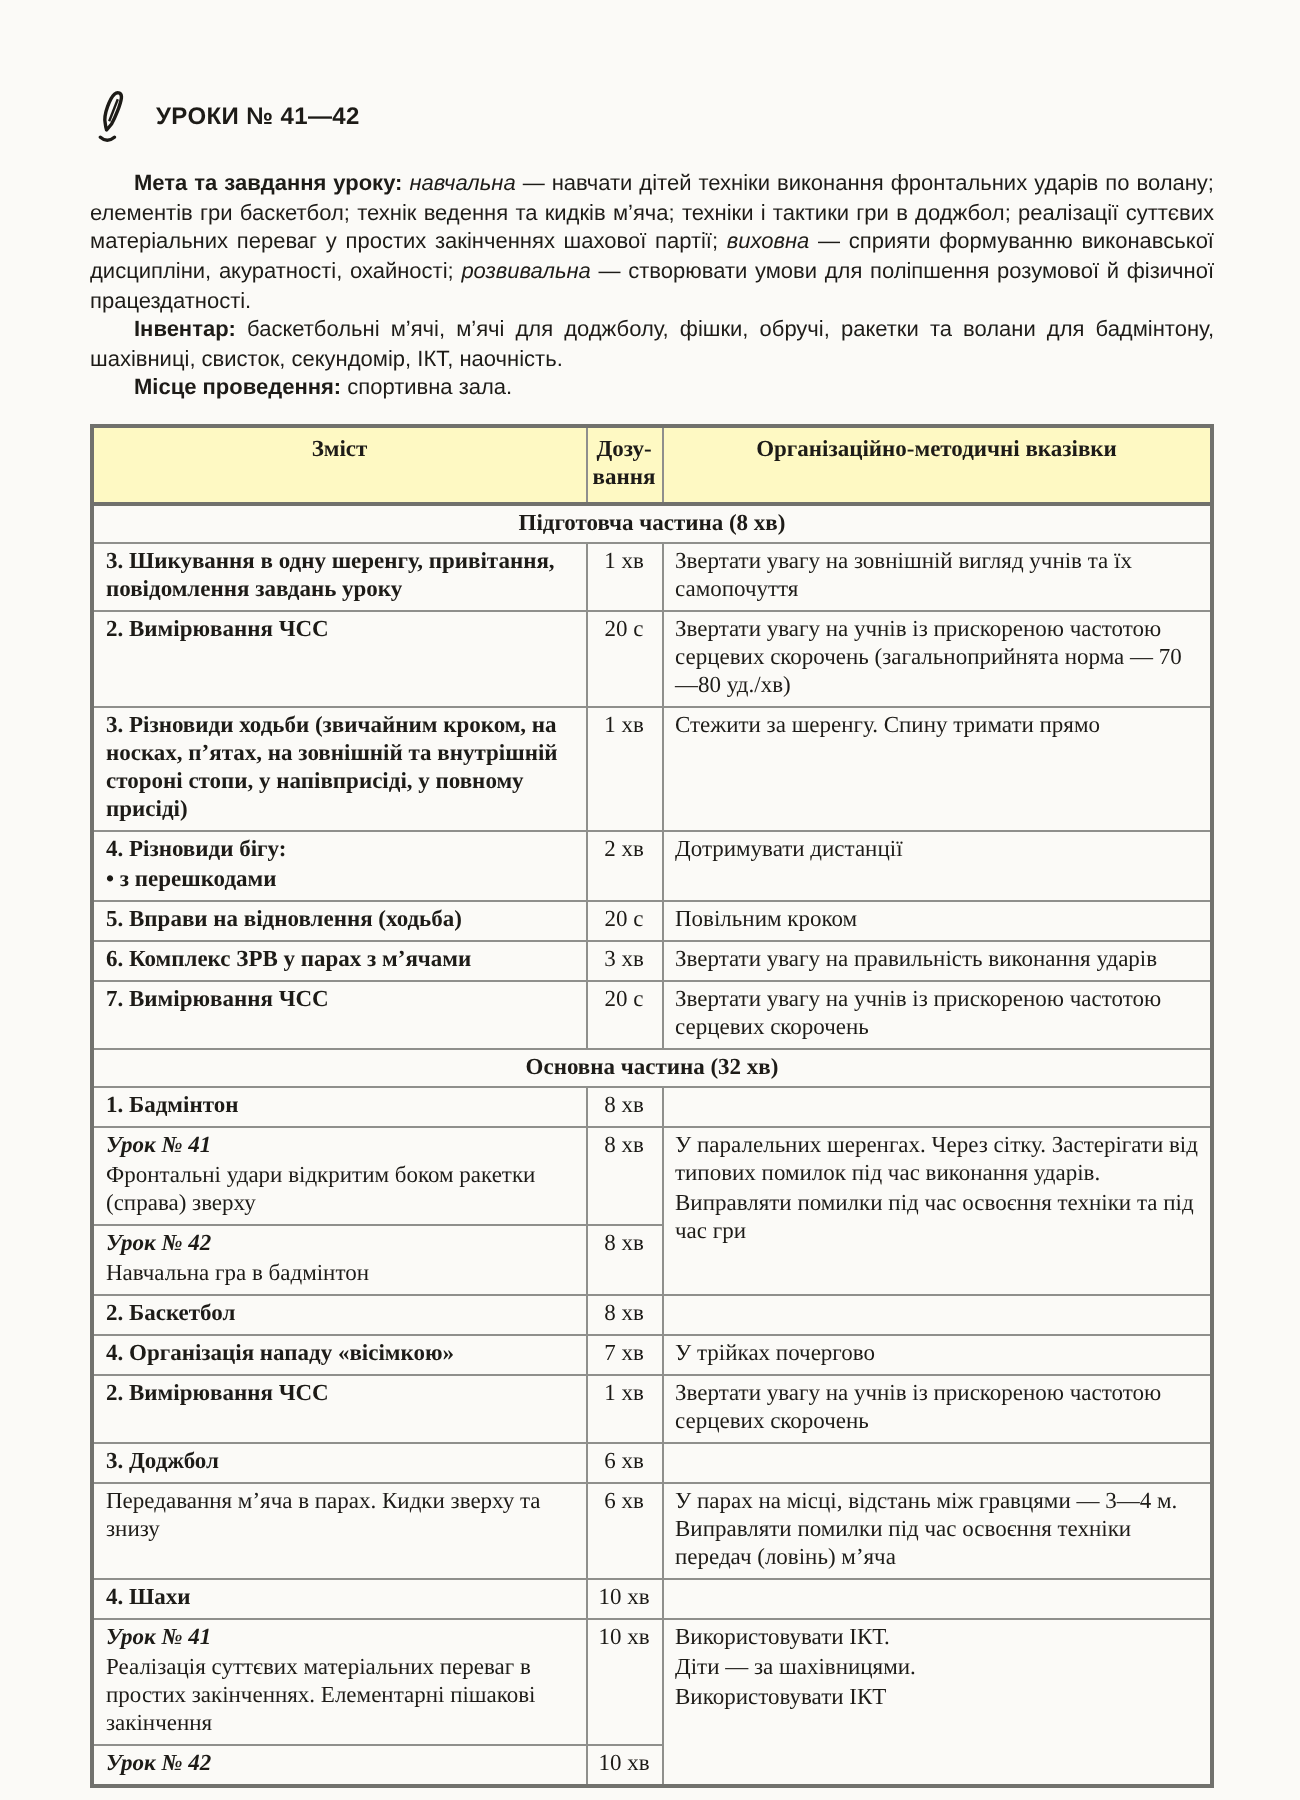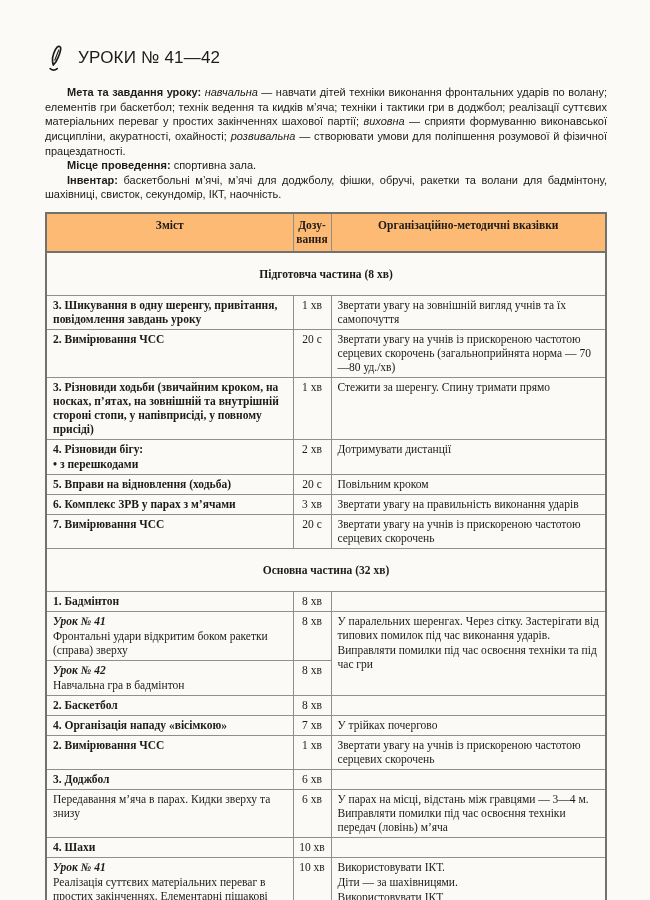--- a/index.html
+++ b/index.html
@@ -7,46 +7,46 @@
     width: 650px; height: 900px;
     background: #fbfaf7;
     color: #1d1b17;
     font-family: "Liberation Serif", serif;
     overflow: hidden;
   }
   .page { padding: 44px 43px 0 45px; box-sizing: border-box; width: 650px; height: 900px; display: flex; flex-direction: column; }
 
   
   .lesson-header { display: flex; align-items: center; gap: 7px; margin: 0 0 13px 0; font-family: "Liberation Sans", sans-serif; }
-  .lesson-header h1 { margin: 0; font-size: 17px; font-weight: 400; letter-spacing: .2px; }
+  .lesson-header h1 { margin: 0; font-size: 12px; font-weight: 700; letter-spacing: .2px; }
   .pen { width: 26px; height: 28px; display: inline-block; flex: 0 0 auto; }
 
   
   .intro p {
     margin: 0; font-family: "Liberation Sans", sans-serif;
     font-size: 11px; line-height: 1.33; text-align: justify; text-indent: 22px;
   }
   .intro b { font-weight: 700; }
   .intro i { font-style: italic; }
 
   
   table.plan {
     width: 100%; border-collapse: collapse; margin-top: 10px;
     font-size: 11.5px; line-height: 1.22; table-layout: fixed;
   }
   table.plan { border: 2px solid #71716d; }
   .plan th, .plan td { border: 1px solid #8f8f8c; padding: 2px 6px 3px; vertical-align: top; word-wrap: break-word; }
   .plan thead th {
-    background: #fdba74; font-weight: 700; text-align: center;
+    background: #fef9c3; font-weight: 700; text-align: center;
     padding: 4px 2px; border-bottom: 2px solid #71716d; line-height: 1.25;
   }
   .col-content { width: 247px; }
   .col-dose    { width: 38px; }
   .plan td.d { text-align: center; padding-left: 1px; padding-right: 1px; white-space: nowrap; }
-  .plan tr.section td { text-align: center; font-weight: 700; padding: 14px 4px; }
+  .plan tr.section td { text-align: center; font-weight: 700; padding: 2px 4px; }
   .plan td.c.b { font-weight: 700; }
   .lesson-title { font-weight: 700; font-style: italic; }
   .plan .n div + div, .plan .c div + div { margin-top: 1px; }
 </style>
 </head>
 <body>
 
 <div class="page">
 
   <header class="lesson-header">
@@ -55,22 +55,22 @@
         <path d="M7.6 17.6 C6.6 13 10.2 4.9 12.2 3.1 C13.9 1.6 16 2.5 15.7 5 C15.3 8.3 12.5 15 10.8 18 L8.3 21 C7.9 20 7.7 18.6 7.6 17.6 Z" fill="none" stroke="#1d1b17" stroke-width="1.7" stroke-linejoin="round"></path>
         <line x1="9.6" y1="16.6" x2="13.9" y2="5.6" stroke="#1d1b17" stroke-width="1.2"></line>
         <path d="M5.2 24.6 q3.4 3 7 0" fill="none" stroke="#1d1b17" stroke-width="1.7" stroke-linecap="round"></path>
       </svg>
     </span>
     <h1>УРОКИ № 41—42</h1>
   </header>
 
   <div class="intro">
     <p><b>Мета та завдання уроку: </b><i>навчальна</i><span> — навчати дітей техніки виконання фронтальних ударів по волану; елементів гри баскетбол; технік ведення та кидків м’яча; техніки і тактики гри в доджбол; реалізації суттєвих матеріальних переваг у простих закінченнях шахової партії; </span><i>виховна</i><span> — сприяти формуванню виконавської дисципліни, акуратності, охайності; </span><i>розвивальна</i><span> — створювати умови для поліпшення розумової й фізичної працездатності.</span></p>
+    <p><b>Інвентар: </b><span>баскетбольні м’ячі, м’ячі для доджболу, фішки, обручі, ракетки та волани для бадмінтону, шахівниці, свисток, секундомір, ІКТ, наочність.</span></p>
     <p><b>Місце проведення: </b><span>спортивна зала.</span></p>
-    <p><b>Інвентар: </b><span>баскетбольні м’ячі, м’ячі для доджболу, фішки, обручі, ракетки та волани для бадмінтону, шахівниці, свисток, секундомір, ІКТ, наочність.</span></p>
   </div>
 
   <table class="plan">
     <colgroup>
       <col class="col-content">
         <col class="col-dose">
         <col class="col-notes">
     </colgroup>
     <thead>
       <tr>

